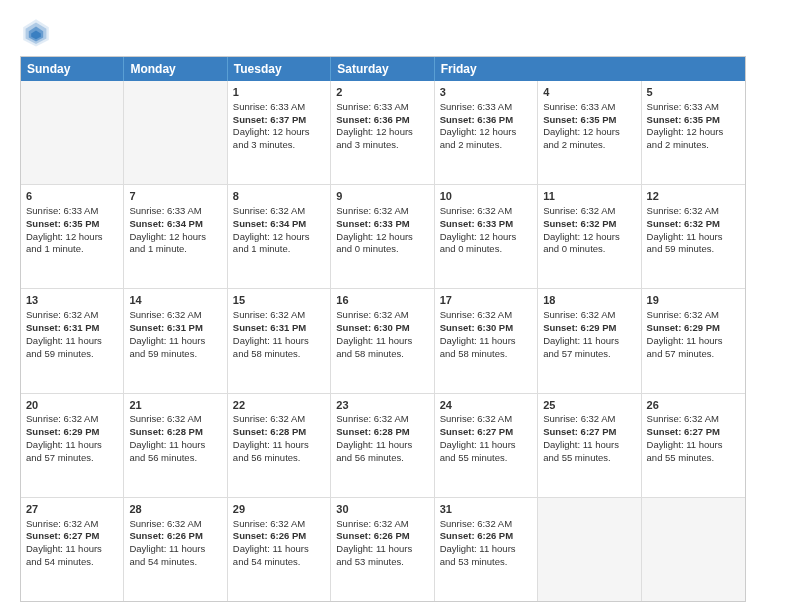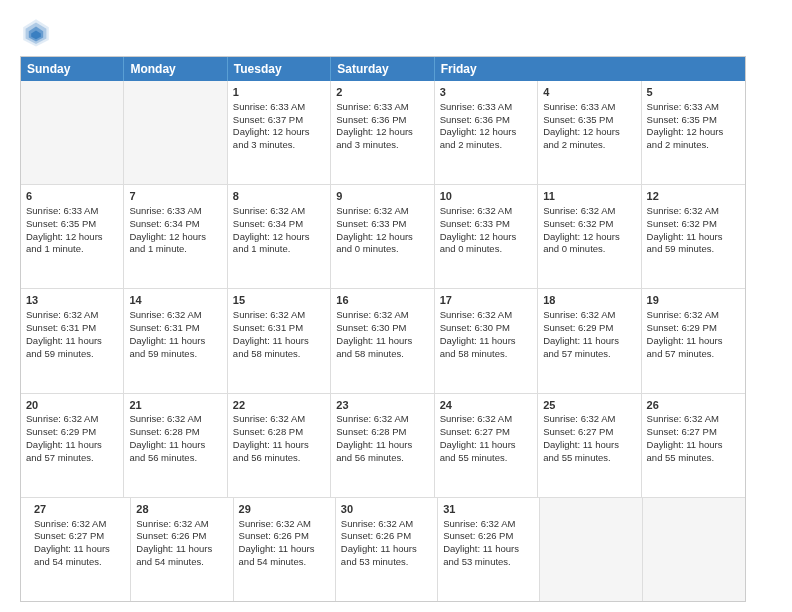--- a/index.html
+++ b/index.html
@@ -77,39 +77,39 @@
       flex: 1;
       display: flex;
       flex-direction: column;
     }
     .cal-row {
       display: grid;
       grid-template-columns: repeat(7, 1fr);
       flex: 1;
       border-bottom: 1px solid #ddd;
     }
-    .cal-row:last-child { border-bottom: none; margin-left: 8px; }
+    .cal-row:last-child { border-bottom: none; }
     .cal-cell {
       padding: 4px 5px;
       border-right: 1px solid #ddd;
       font-size: 9.5px;
       color: #333;
       line-height: 1.35;
       background: #fff;
     }
     .cal-cell:last-child { border-right: none; }
     .cal-cell.empty { background: #f5f5f5; }
     .cal-cell .day-num {
       font-size: 11px;
       font-weight: bold;
       display: block;
       margin-bottom: 1px;
     }
     .cal-cell .sunrise { color: #333; }
-    .cal-cell .sunset { color: #333; }
+    .cal-cell .sunset { color: #333; font-weight: bold; }
     .cal-cell .daylight { color: #333; }
   </style>
 </head>
 <body>
 
 <div class="page">
   <div class="header">
     <div class="logo">
       <svg class="logo-icon" viewBox="0 0 40 40">
         <polygon points="20,4 36,14 36,30 20,38 4,30 4,14" fill="#3a7fc1" opacity="0.15"></polygon>

